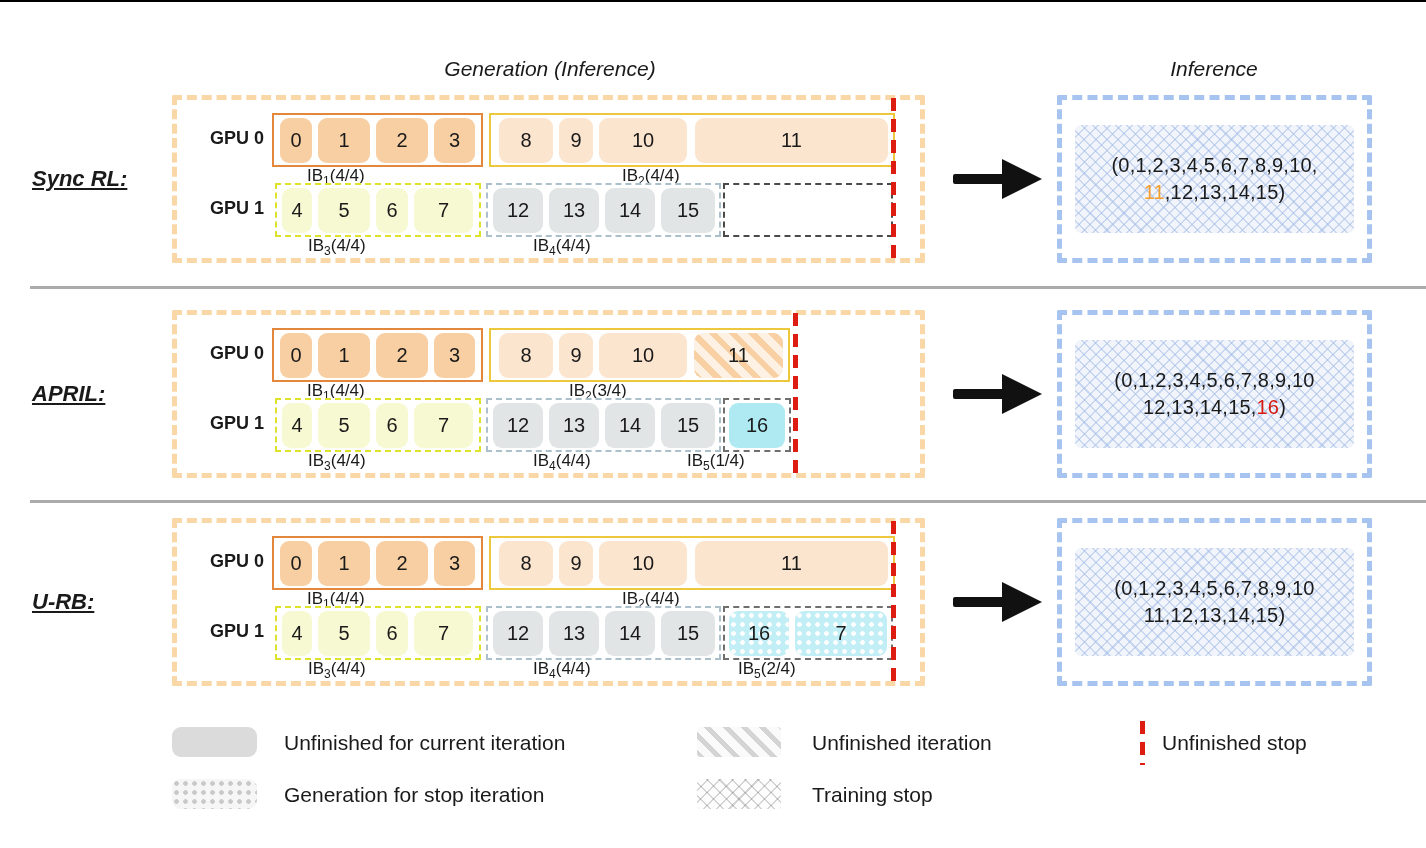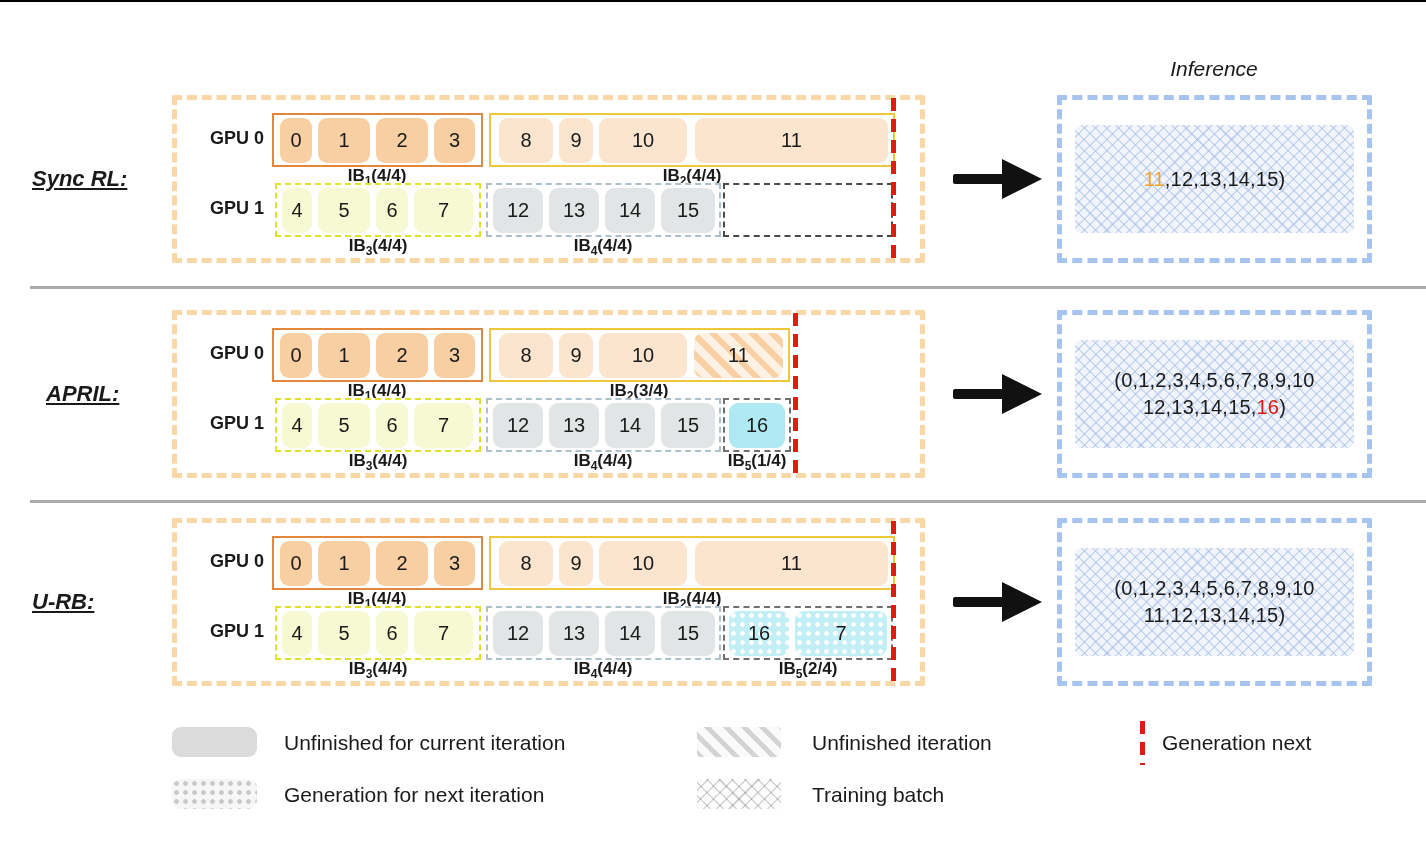--- a/index.html
+++ b/index.html
@@ -23,21 +23,21 @@
   .blk{position:absolute;height:45px;border-radius:9px;font-size:20px;line-height:45px;text-align:center;}
   .b-ib1{background:#f8cfa2;}
   .b-ib2{background:#fce5cf;}
   .b-ib3{background:#f6f9d1;}
   .b-ib4{background:#e2e5e6;}
   .b-cyan{background:#afeaf2;}
   .b-cyan-dots{background-color:#c2eef5;
     background-image:radial-gradient(circle, #ffffff 2px, rgba(255,255,255,0) 2.6px);
     background-size:9px 9px;}
   .b-hatch{background:repeating-linear-gradient(45deg,#f8d0a4 0 6px,#fdf1e3 6px 14px);}
-  .ib-label{position:absolute;width:140px;font-size:17px;text-align:center;white-space:nowrap;font-weight:bold;}
+  .ib-label{position:absolute;width:140px;font-size:17px;white-space:nowrap;}
   .ib-label sub{font-size:12px;}
   .red-line{position:absolute;width:5px;
     background:repeating-linear-gradient(180deg,#dd1d12 0 13px,rgba(0,0,0,0) 13px 21px);}
   .arrow-wrap{position:absolute;width:95px;height:46px;}
   .train-panel{position:absolute;box-sizing:border-box;background-color:#f1f5fb;
     background-image:repeating-linear-gradient(45deg,rgba(160,185,230,0.5) 0 1.5px,rgba(0,0,0,0) 1.5px 8px),
                      repeating-linear-gradient(-45deg,rgba(160,185,230,0.5) 0 1.5px,rgba(0,0,0,0) 1.5px 8px);
     border-radius:6px;}
   .tuple{position:absolute;display:flex;flex-direction:column;align-items:center;justify-content:center;
          font-size:20px;line-height:27px;text-align:center;letter-spacing:0.2px;}
@@ -53,20 +53,21 @@
   .leg-label{position:absolute;font-size:21px;transform:translateY(-50%);white-space:nowrap;}
   .leg-redline{position:absolute;width:5px;height:44px;
     background:repeating-linear-gradient(180deg,#dd1d12 0 13px,rgba(0,0,0,0) 13px 21px);}
 </style>
 </head>
 <body>
 
 <div id="stage">
   <div class="topline"></div>
 
+  <div class="hdr" style="left:350px;top:57px;width:400px;">Generation (Inference)</div>
   <div class="hdr" style="left:1114px;top:57px;width:200px;">Inference</div>
 
   <div class="sep" style="top:286px;"></div>
   <div class="sep" style="top:500px;"></div>
 
   <div id="rows">
       <div class="dash-box" style="left: 172px; top: 95px; width: 753px; height: 168px;"></div>
       <div class="row-label" style="left: 32px; top: 179px;">Sync RL:</div>
       <div class="gpu-label" style="left: 186px; top: 128px;">GPU 0</div>
       <div class="gpu-label" style="left: 186px; top: 198px;">GPU 1</div>
@@ -96,24 +97,25 @@
       <div class="ib-label" style="left: 533px; top: 236px;">IB<sub>4</sub>(4/4)</div>
       <div class="cont c-idle" style="left: 723px; top: 183px; width: 170px;"></div>
       <div class="red-line" style="left: 891px; top: 98px; height: 162px;"></div>
       <div class="arrow-wrap" style="left: 950px; top: 156px;"><svg width="95" height="46" viewBox="0 0 95 46">
           <rect x="3" y="18" width="55" height="10" rx="2" fill="#111"></rect>
           <polygon points="52,3 92,23 52,43" fill="#111"></polygon>
         </svg></div>
       <div class="dash-box train-box" style="left: 1057px; top: 95px; width: 315px; height: 168px;"></div>
       <div class="train-panel" style="left: 1075px; top: 125px; width: 279px; height: 108px;"></div>
       <div class="tuple" style="left: 1075px; top: 125px; width: 279px; height: 108px;">
+        <div><span>(0,1,2,3,4,5,6,7,8,9,10,</span></div>
         <div><span style="color: rgb(245, 158, 45);">11</span><span>,12,13,14,15)</span></div>
       </div>
       <div class="dash-box" style="left: 172px; top: 310px; width: 753px; height: 168px;"></div>
-      <div class="row-label" style="left: 46px; top: 394px;">APRIL:</div>
+      <div class="row-label" style="left: 32px; top: 394px;">APRIL:</div>
       <div class="gpu-label" style="left: 186px; top: 343px;">GPU 0</div>
       <div class="gpu-label" style="left: 186px; top: 413px;">GPU 1</div>
       <div class="cont c-ib1" style="left: 272px; top: 328px; width: 211px;"></div>
       <div class="blk b-ib1" style="left: 280px; top: 333px; width: 32px;">0</div>
       <div class="blk b-ib1" style="left: 318px; top: 333px; width: 52px;">1</div>
       <div class="blk b-ib1" style="left: 376px; top: 333px; width: 52px;">2</div>
       <div class="blk b-ib1" style="left: 434px; top: 333px; width: 41px;">3</div>
       <div class="ib-label" style="left: 307px; top: 381px;">IB<sub>1</sub>(4/4)</div>
       <div class="cont c-ib2" style="left: 489px; top: 328px; width: 301px;"></div>
       <div class="blk b-ib2" style="left: 499px; top: 333px; width: 54px;">8</div>
@@ -190,24 +192,24 @@
         <div><span>(0,1,2,3,4,5,6,7,8,9,10</span></div>
         <div><span>11,12,13,14,15)</span></div>
       </div>
     </div>
 
   <div>
     <div class="leg-swatch sw-gray" style="left:172px;top:727px;"></div>
     <div class="leg-label" style="left:284px;top:743px;">Unfinished for current iteration</div>
 
     <div class="leg-swatch sw-dots" style="left:172px;top:779px;"></div>
-    <div class="leg-label" style="left:284px;top:795px;">Generation for next iteration</div>
+    <div class="leg-label" style="left:284px;top:795px;">Generation for stop iteration</div>
 
     <div class="leg-swatch sw-hatch" style="left:697px;top:727px;width:84px;"></div>
     <div class="leg-label" style="left:812px;top:743px;">Unfinished iteration</div>
 
     <div class="leg-swatch sw-cross" style="left:697px;top:779px;width:84px;"></div>
-    <div class="leg-label" style="left:812px;top:795px;">Training batch</div>
+    <div class="leg-label" style="left:812px;top:795px;">Training stop</div>
 
     <div class="leg-redline" style="left:1140px;top:721px;"></div>
-    <div class="leg-label" style="left:1162px;top:743px;">Generation next</div>
+    <div class="leg-label" style="left:1162px;top:743px;">Unfinished stop</div>
   </div>
 </div>
 
 </body></html>

